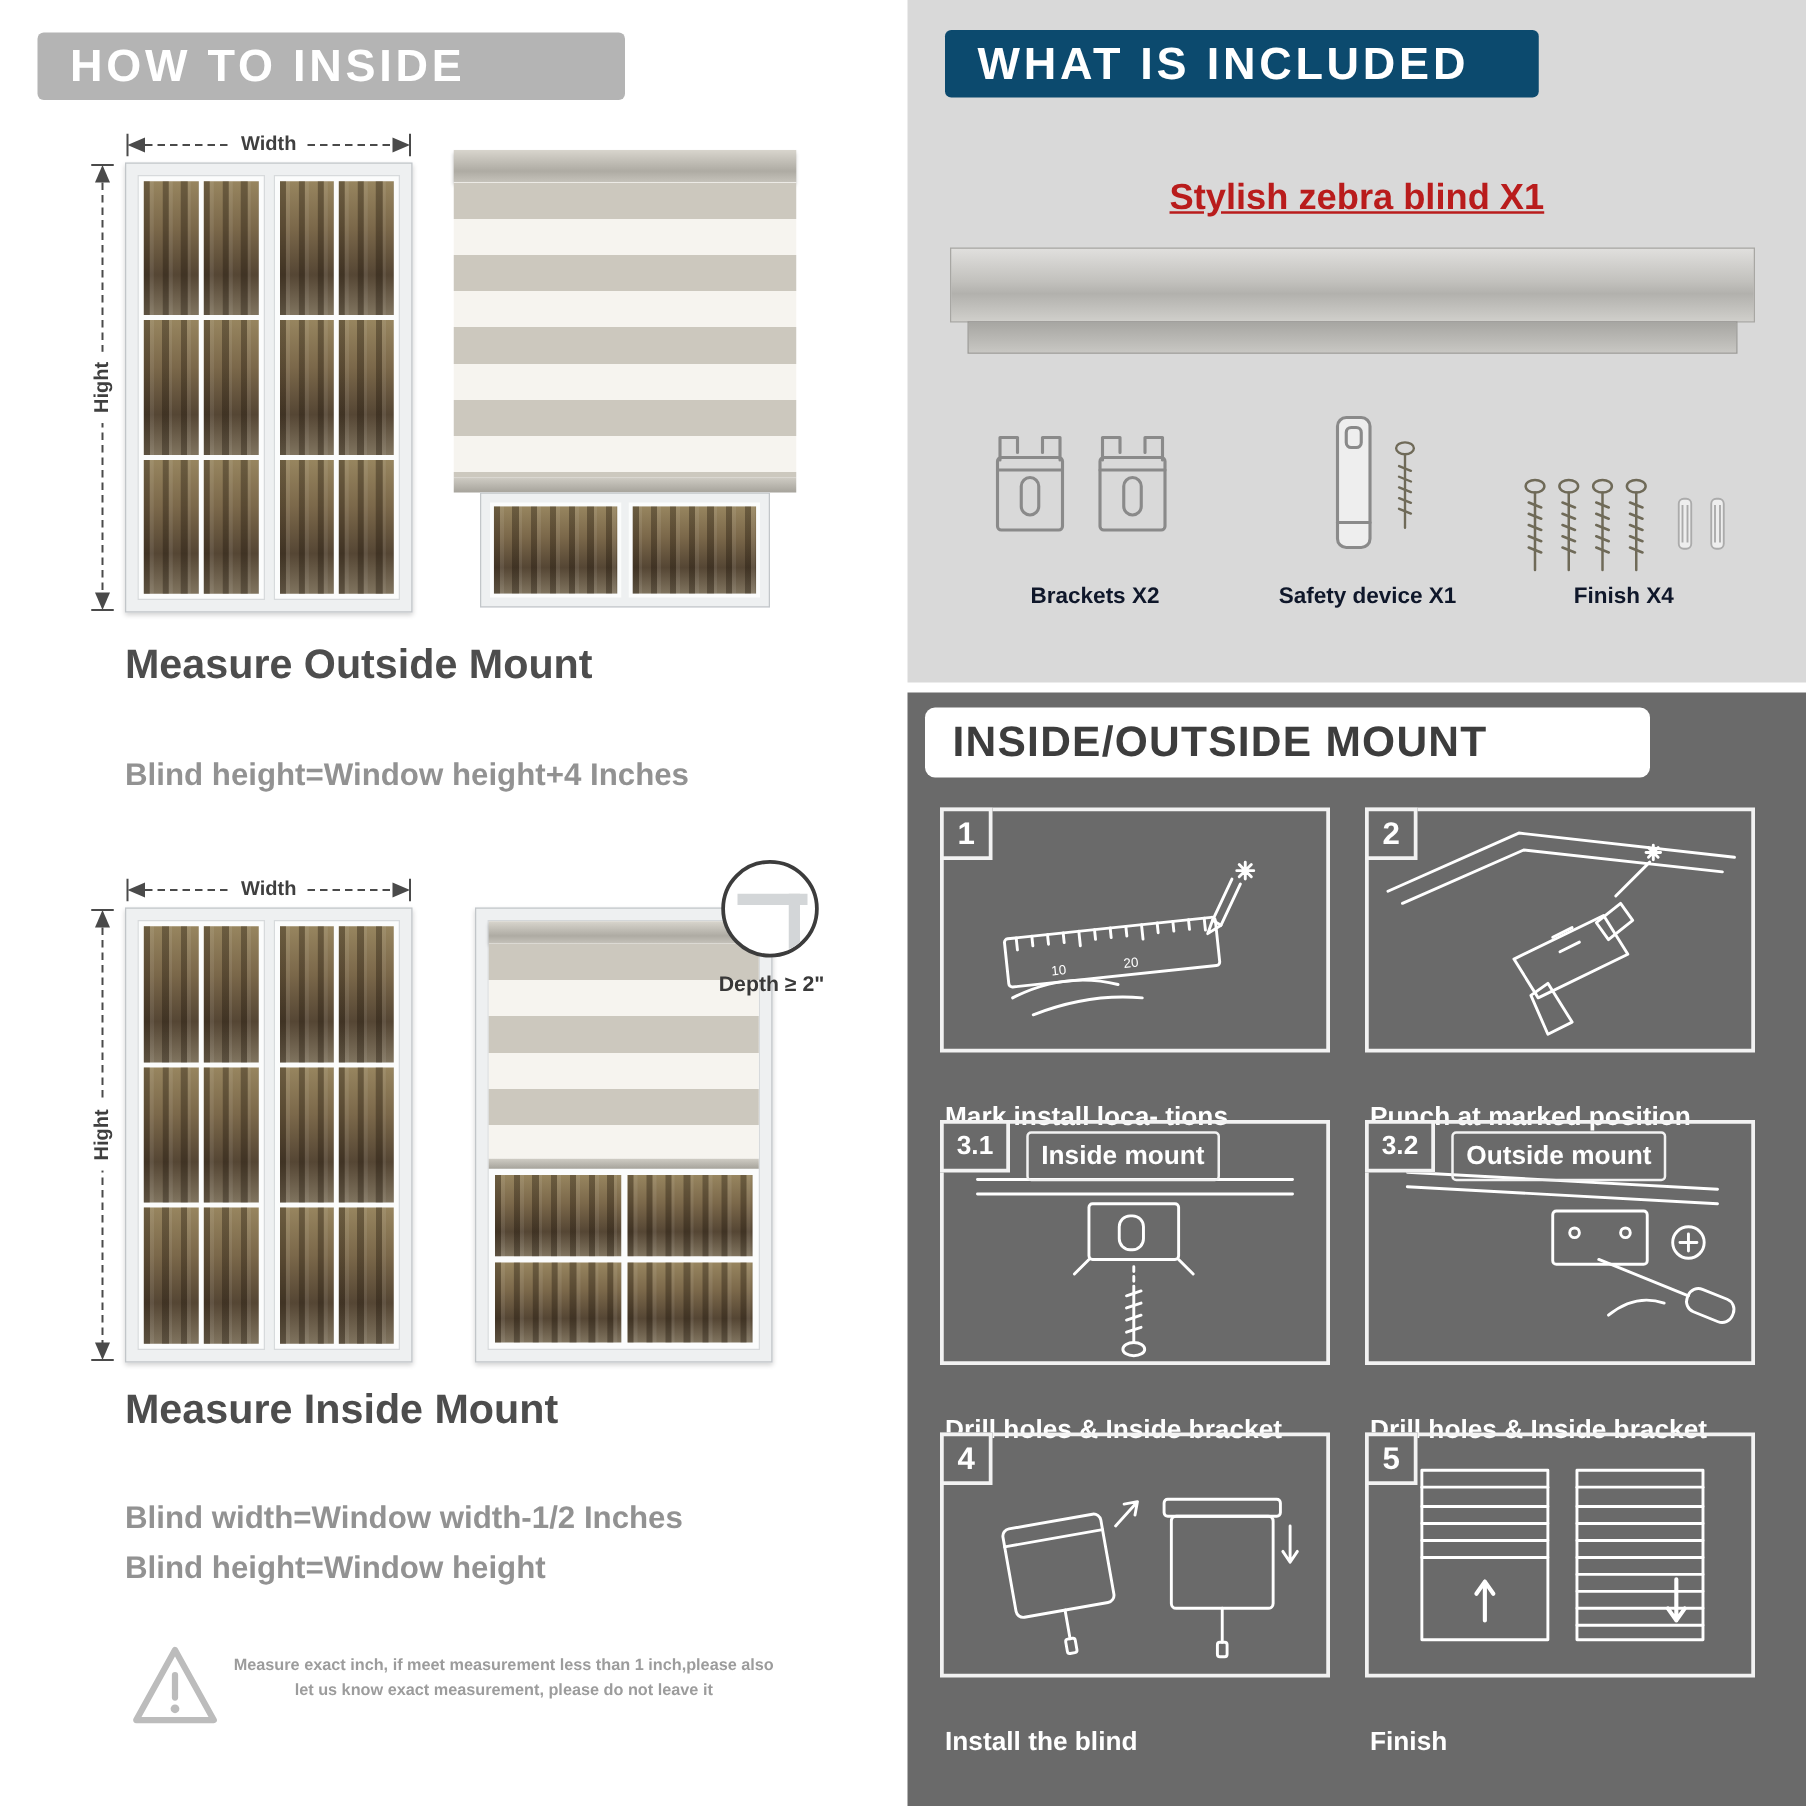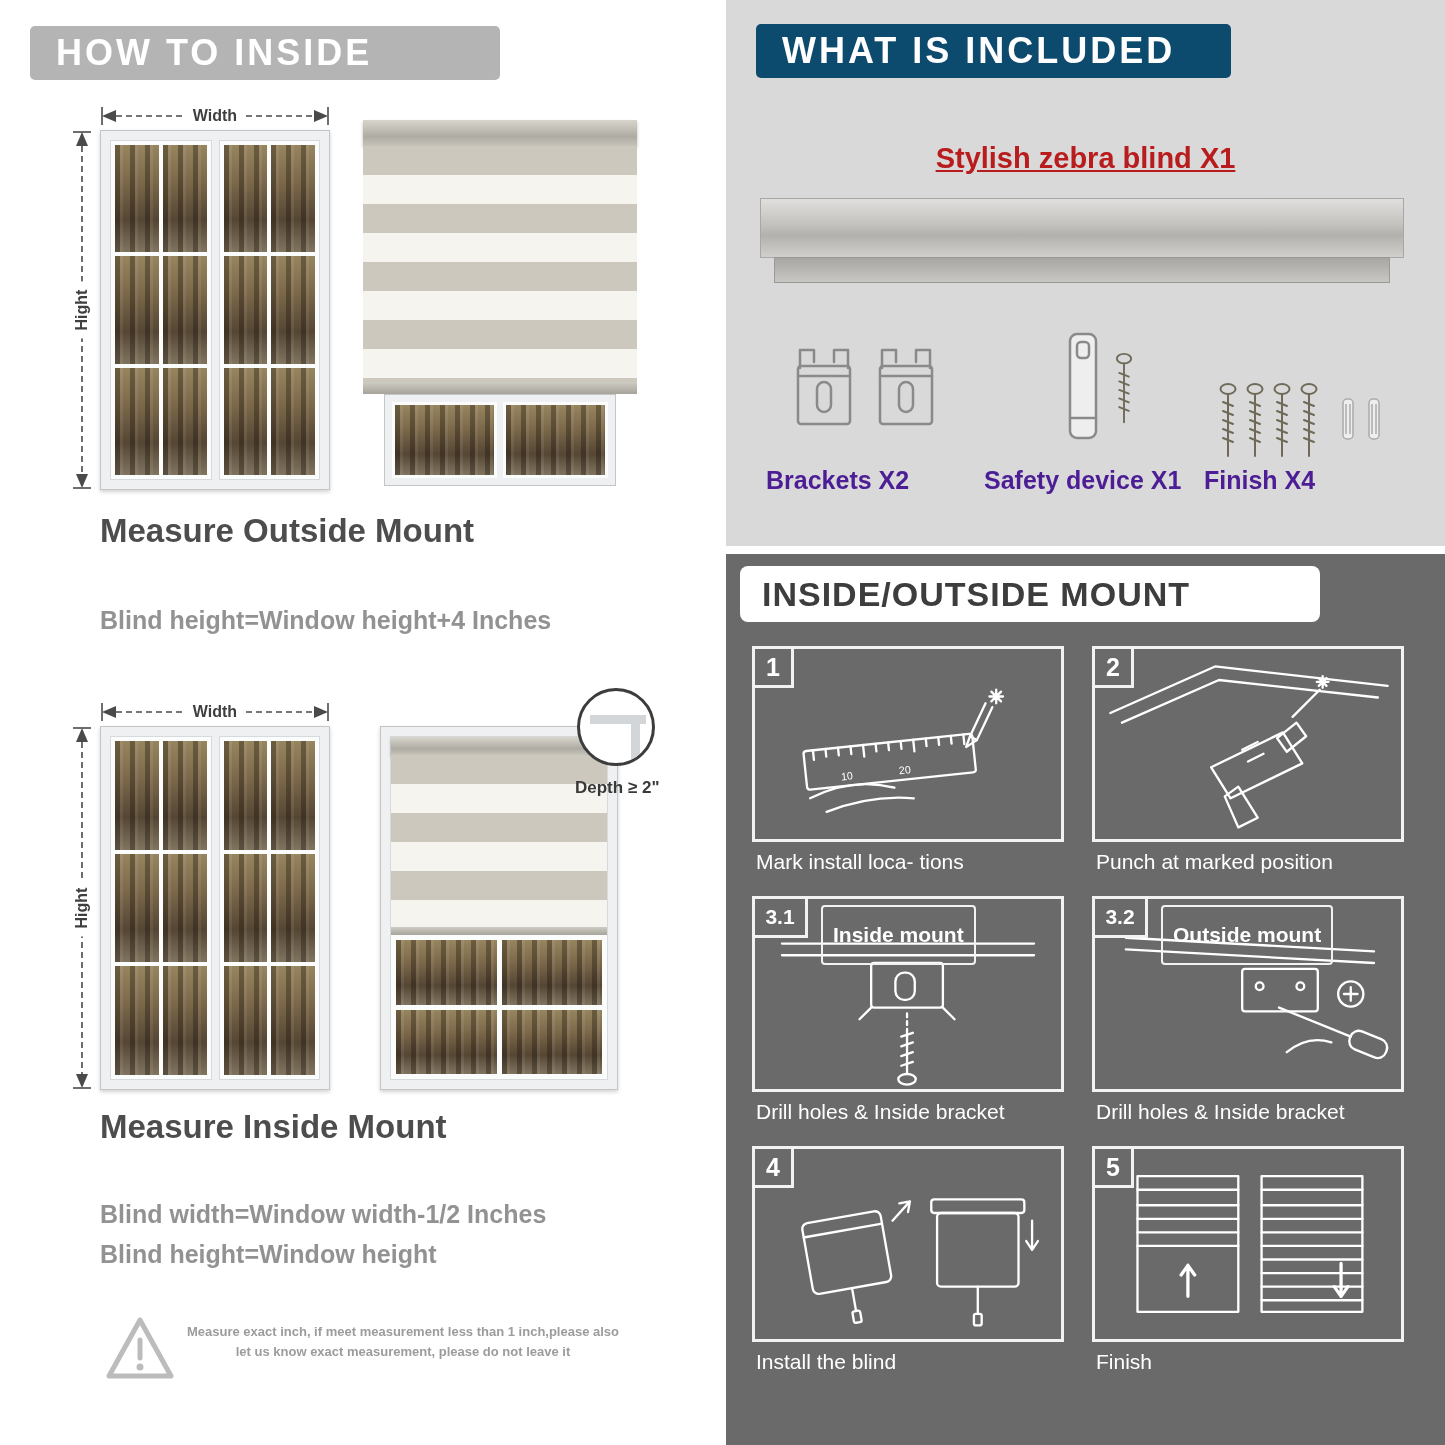--- a/index.html
+++ b/index.html
@@ -88,41 +88,41 @@
     background:linear-gradient(180deg,#e0dfdd 0%,#c2c1bd 45%,#b2b1ad 62%,#d0cfcb 100%);
     border:1px solid #a8a7a3;
   }
   .headrail-lip {
     position:absolute; left:48px; top:257px; width:616px; height:26px;
     background:linear-gradient(180deg,#a7a6a2,#c8c7c3); border:1px solid #9a9995;
   }
   .icon-art { stroke:#8a8a8a; stroke-width:2.5; fill:none; stroke-linecap:round; stroke-linejoin:round; }
   .screw-art { stroke:#6f6a58; stroke-width:2; fill:none; stroke-linecap:round; }
   .anchor-art { stroke:#ababab; stroke-width:1.5; fill:rgba(255,255,255,0.55); }
-  .item-label { position:absolute; top:466px; font-size:25px; font-weight:bold; color:#4c1d95; text-align:left; }
+  .item-label { position:absolute; top:466px; font-size:18px; font-weight:bold; color:#0f172a; text-align:center; }
 
   .panel-dark { position:absolute; left:726px; top:554px; width:719px; height:891px; background:#6a6a6a; }
   .mount-banner {
     position:absolute; left:14px; top:12px; width:580px; height:56px;
     background:#fff; border-radius:8px; color:#3d3d3d;
     font-size:34px; font-weight:bold; letter-spacing:1px; line-height:56px; padding-left:22px;
   }
   .step-box { position:absolute; width:312px; height:196px; border:3px solid #f2f2f2; }
   .step-num {
     position:absolute; top:-3px; left:-3px; width:42px; height:42px;
     border:3px solid #f2f2f2; background:#6a6a6a; color:#fff;
     display:flex; align-items:center; justify-content:center;
     font-weight:bold; font-size:25px;
   }
   .step-num.wide { width:56px; font-size:21px; }
   .step-mount-label {
     position:absolute; top:6px; left:66px; color:#fff; font-weight:bold; font-size:21px;
-    border:2px solid #f2f2f2; border-radius:4px; padding:16px 10px; background:transparent;text-align:right;
-  }
-  .step-caption { position:absolute; width:320px; color:#fff; font-weight:normal; font-size:21px; }
+    border:2px solid #f2f2f2; border-radius:4px; padding:6px 10px; background:transparent;text-align:right;
+  }
+  .step-caption { position:absolute; width:320px; color:#fff; font-weight:bold; font-size:21px;margin-top:32px; }
   .art { position:absolute; inset:0; width:100%; height:100%; stroke:#fff; stroke-width:2.4; fill:none; stroke-linecap:round; stroke-linejoin:round; }
   .art text { fill:#fff; stroke:none; font-size:11px; font-family:"Liberation Sans", sans-serif; }
 </style>
 </head>
 <body>
 
 <div class="page">
 
   <div class="banner-gray">HOW TO INSIDE</div>
 

